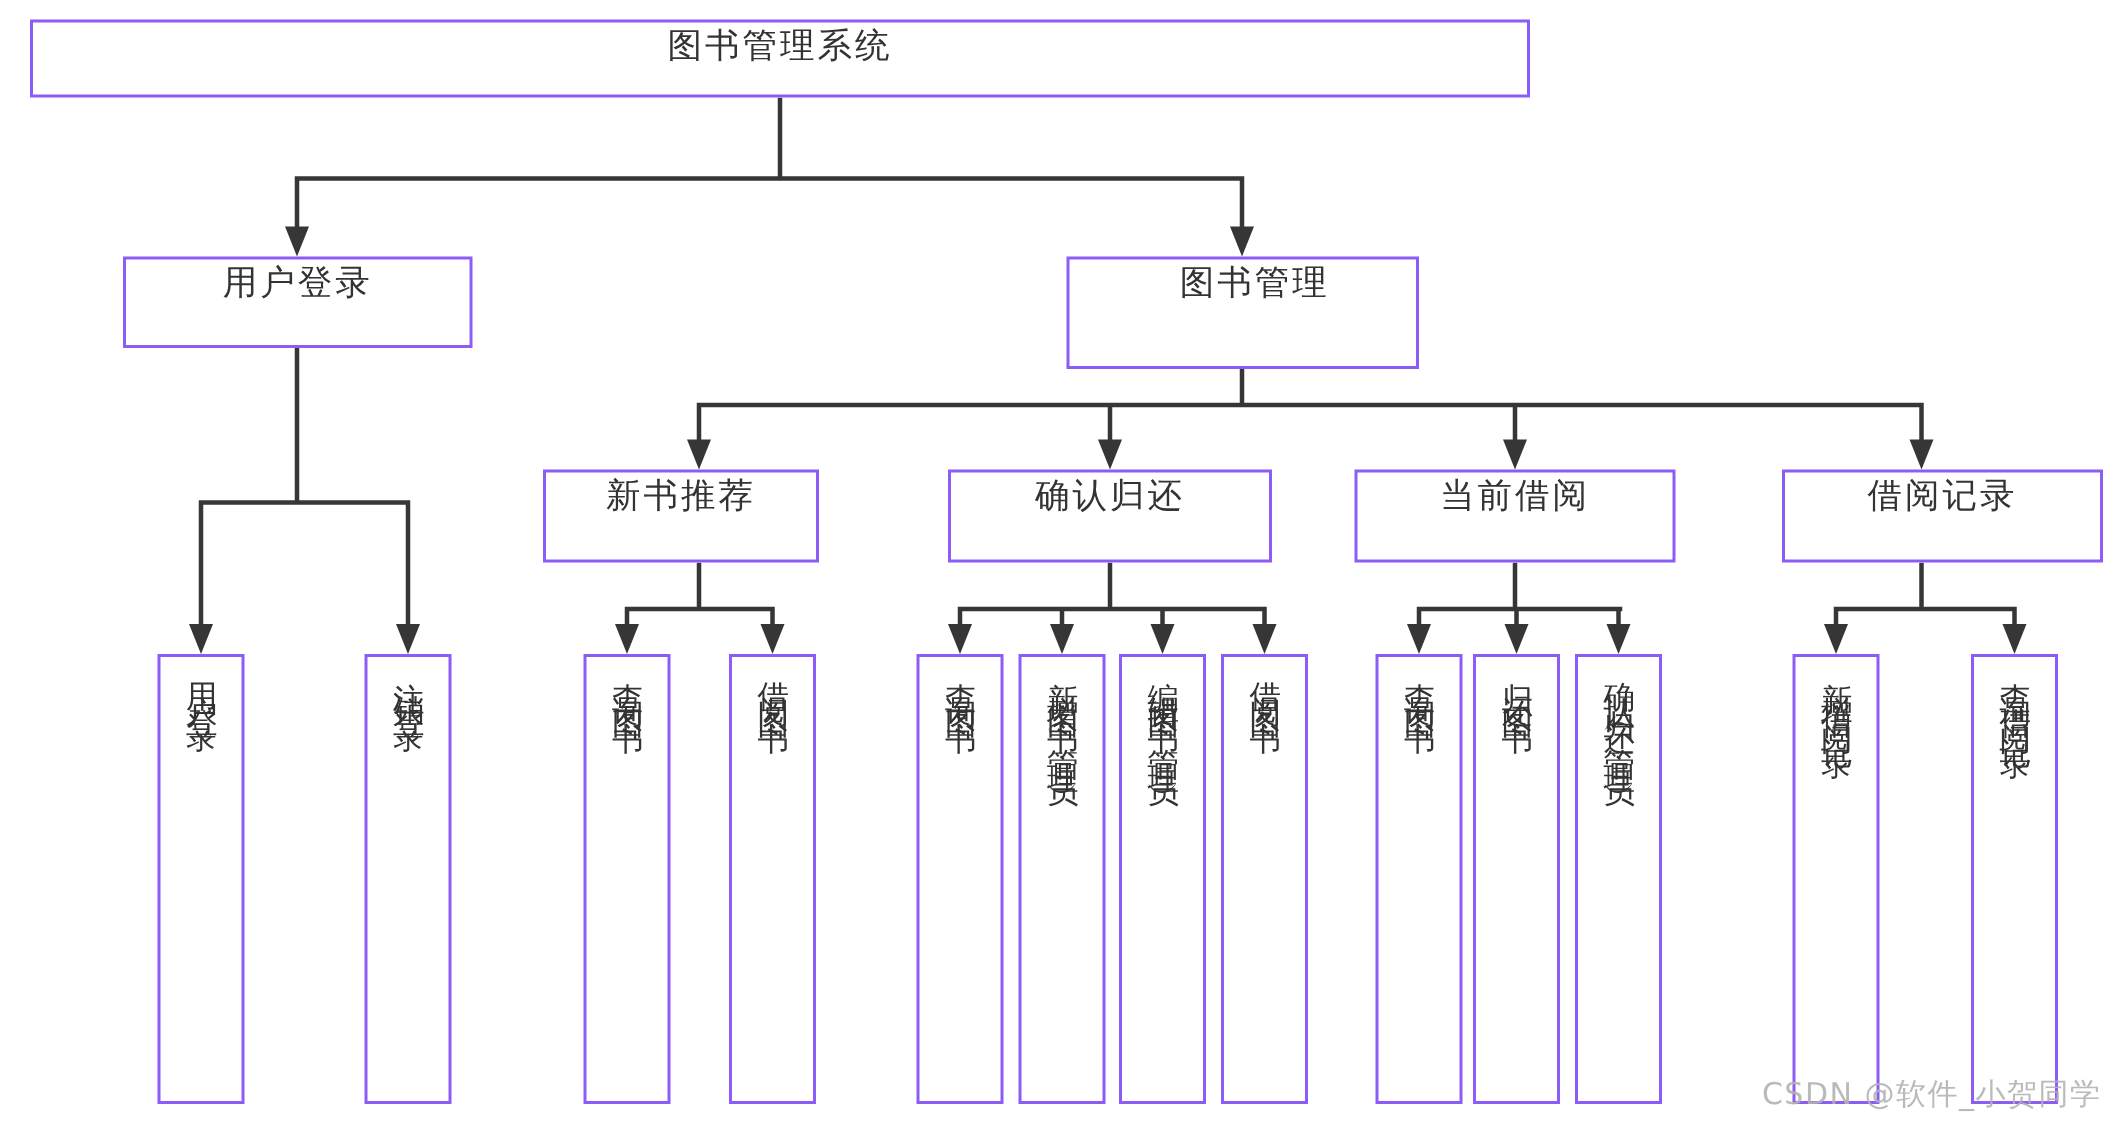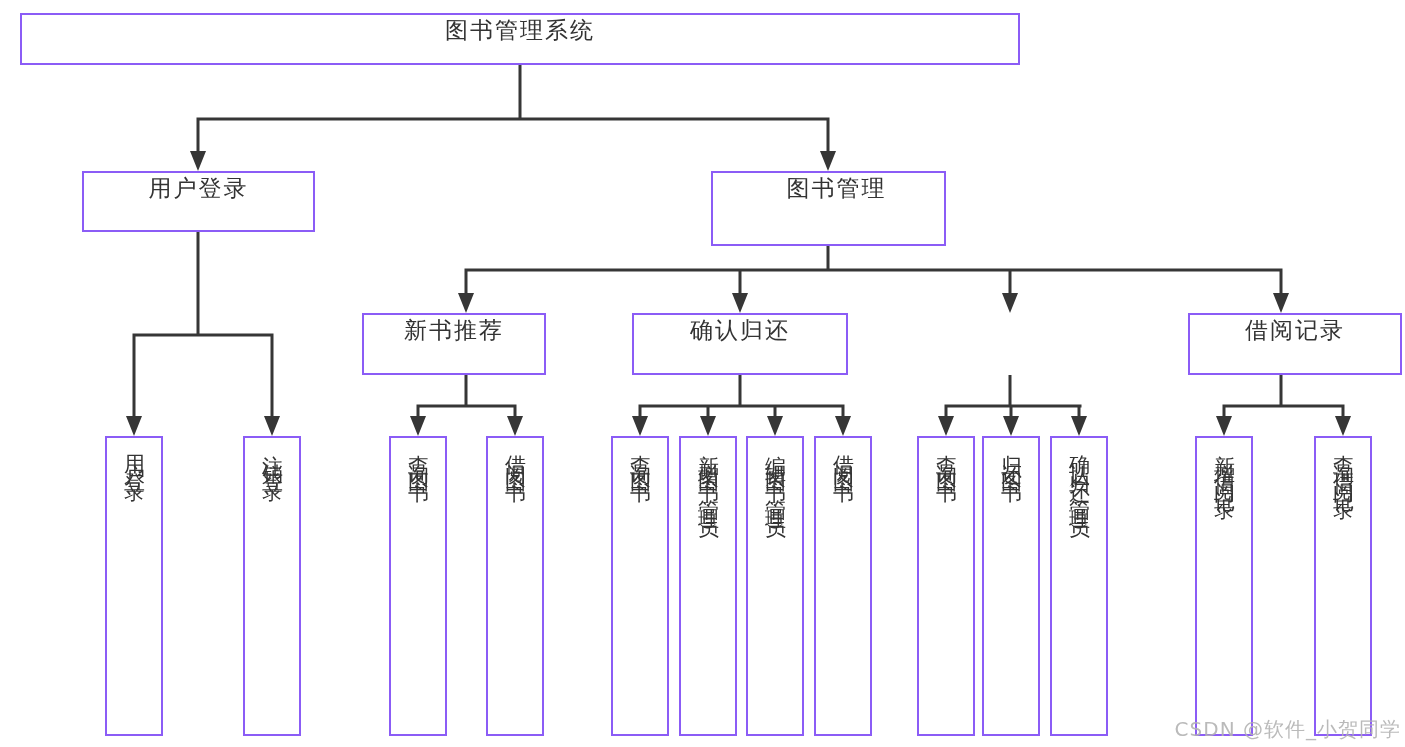--- a/index.html
+++ b/index.html
@@ -133,20 +133,23 @@
   <div class="box l2b">
     <span class="hlabel">图书管理</span>
   </div>
 
   <div class="box l3a">
     <span class="hlabel">新书推荐</span>
   </div>
   <div class="box l3b">
     <span class="hlabel">确认归还</span>
   </div>
+  <div class="box l3c">
+    <span class="hlabel">当前借阅</span>
+  </div>
   <div class="box l3d">
     <span class="hlabel">借阅记录</span>
   </div>
 
   <div class="box leaf lf1">
     <span class="vtext">用户登录</span>
   </div>
   <div class="box leaf lf2">
     <span class="vtext">注销登录</span>
   </div>

